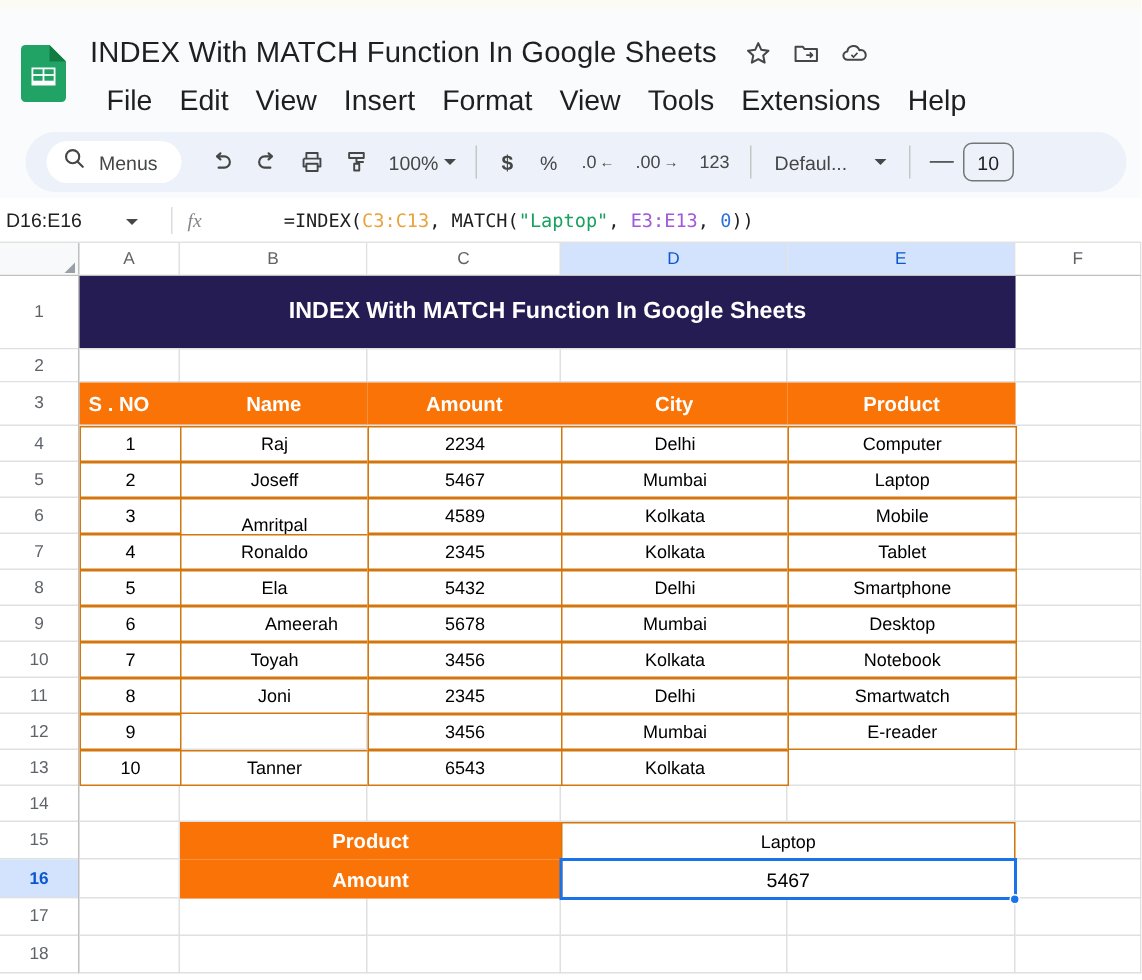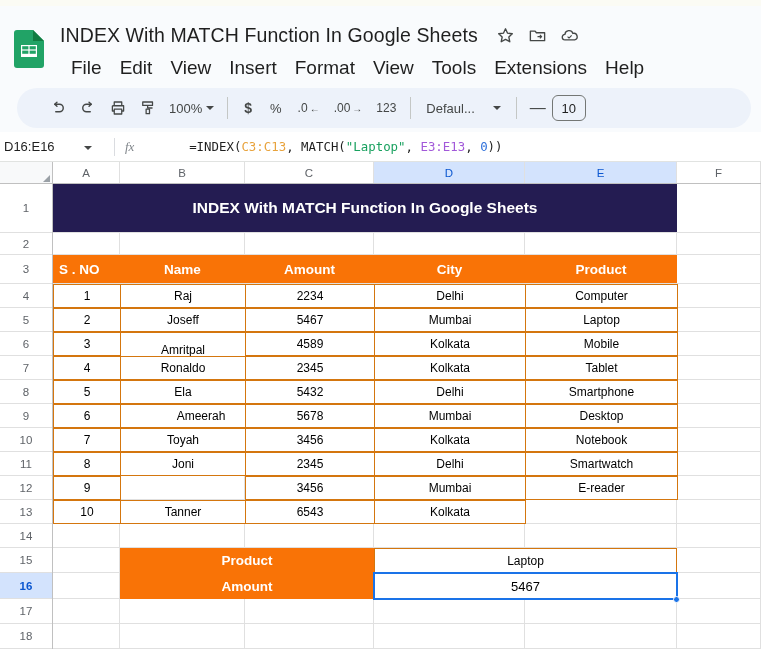--- a/index.html
+++ b/index.html
@@ -234,20 +234,29 @@
       <div class="menu-item">View</div>
       <div class="menu-item">Tools</div>
       <div class="menu-item">Extensions</div>
       <div class="menu-item">Help</div>
     </div>
   </div>
 
   <div class="toolbar-wrap">
     <div class="toolbar">
 
+      <div class="menus-pill">
+        <span>
+          <svg viewBox="0 0 24 24" width="17" height="17" fill="none" stroke="#444746" stroke-width="2" stroke-linecap="round">
+            <circle cx="10.5" cy="10.5" r="6.2"></circle>
+              <path d="M15.2 15.2L20 20"></path>
+          </svg>
+        </span>
+        <span class="lbl">Menus</span>
+      </div>
 
       <div style="width:12px;flex:none"></div>
 
       <div class="tb-btn">
         <svg viewBox="0 0 24 24" width="18" height="18" fill="none" stroke="#444746" stroke-width="1.9" stroke-linecap="round" stroke-linejoin="round">
           <path d="M8 7H14a5 5 0 0 1 0 10H9"></path>
             <path d="M10.6 4.3L7.6 7l3 2.7"></path>
         </svg>
       </div>
       <div class="tb-btn">

